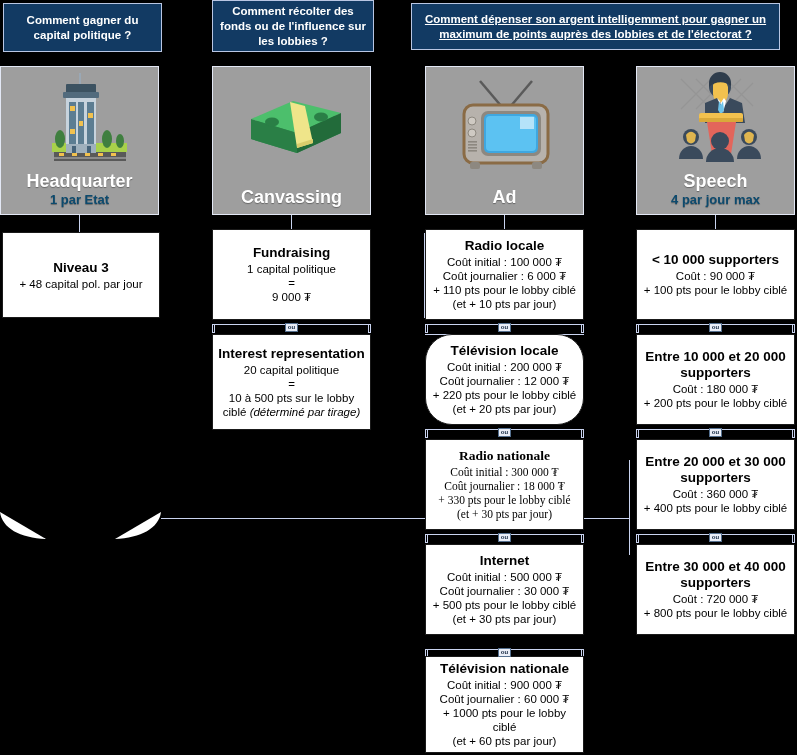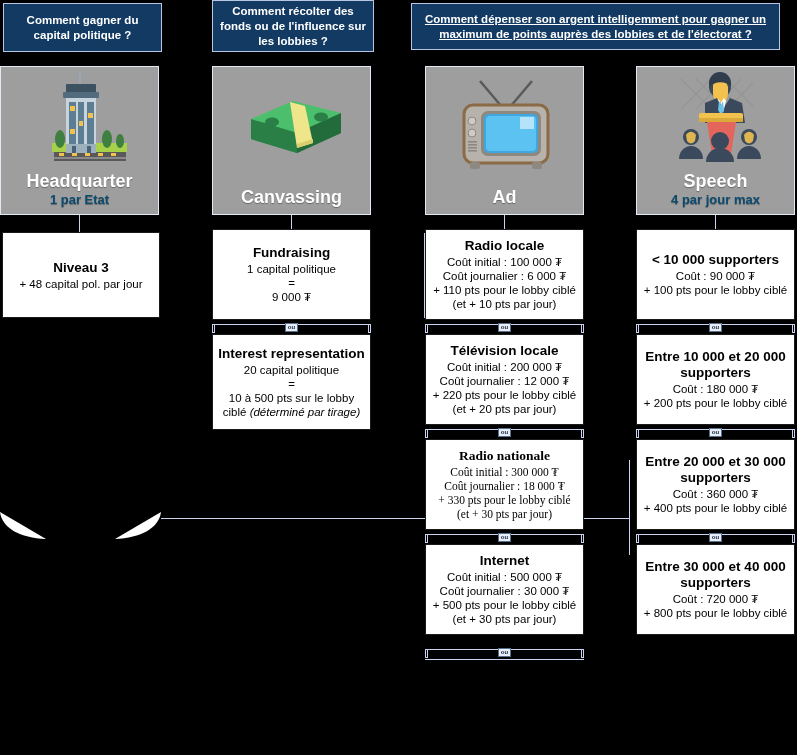--- a/index.html
+++ b/index.html
@@ -252,21 +252,21 @@
     <div class="cl">(et + 10 pts par jour)</div>
   </div>
 
   <div class="ousep" style="left:425px;top:320px;width:159px;height:15px;">
     <div class="bar"></div>
     <div class="endcap l"></div>
     <div class="endcap r"></div>
     <span class="lbl">ou</span>
   </div>
 
-  <div class="card" style="left:425px;top:334px;width:159px;height:91px;">
+  <div class="card" style="left:425px;top:334px;width:159px;height:91px;border-radius:27px;">
     <div class="ct">Télévision locale</div>
     <div class="cl">Coût initial : 200 000 ₮</div>
     <div class="cl">Coût journalier : 12 000 ₮</div>
     <div class="cl">+ 220 pts pour le lobby ciblé</div>
     <div class="cl">(et + 20 pts par jour)</div>
   </div>
 
   <div class="ousep" style="left:425px;top:425px;width:159px;height:15px;">
     <div class="bar"></div>
     <div class="endcap l"></div>
@@ -297,20 +297,27 @@
     <div class="cl">(et + 30 pts par jour)</div>
   </div>
 
   <div class="ousep" style="left:425px;top:645px;width:159px;height:15px;">
     <div class="bar"></div>
     <div class="endcap l"></div>
     <div class="endcap r"></div>
     <span class="lbl">ou</span>
   </div>
 
+  <div class="card" style="left:425px;top:656px;width:159px;height:97px;">
+    <div class="ct">Télévision nationale</div>
+    <div class="cl">Coût initial : 900 000 ₮</div>
+    <div class="cl">Coût journalier : 60 000 ₮</div>
+    <div class="cl">+ 1000 pts pour le lobby ciblé</div>
+    <div class="cl">(et + 60 pts par jour)</div>
+  </div>
 
   <div class="icard" style="left:636px;top:66px;width:159px;height:149px;">
     <div class="art">
       <svg width="110" height="100" viewBox="0 0 110 100">
         <g opacity=".18" stroke="#6f6f6f" stroke-width="1.2" fill="none">
           <path d="M20,10 L50,40 M35,10 L65,40 M50,10 L80,40 M65,10 L92,37
                    M50,10 L20,40 M65,10 L35,40 M80,10 L50,40 M92,14 L66,40"></path>
         </g>
         <circle cx="59" cy="18" r="11" fill="#3a4a5c"></circle>
         <path d="M52,16 a8,9 0 0 1 15,2 l0,7 a7.5,9 0 0 1 -15,0 Z" fill="#f2c14e"></path>

